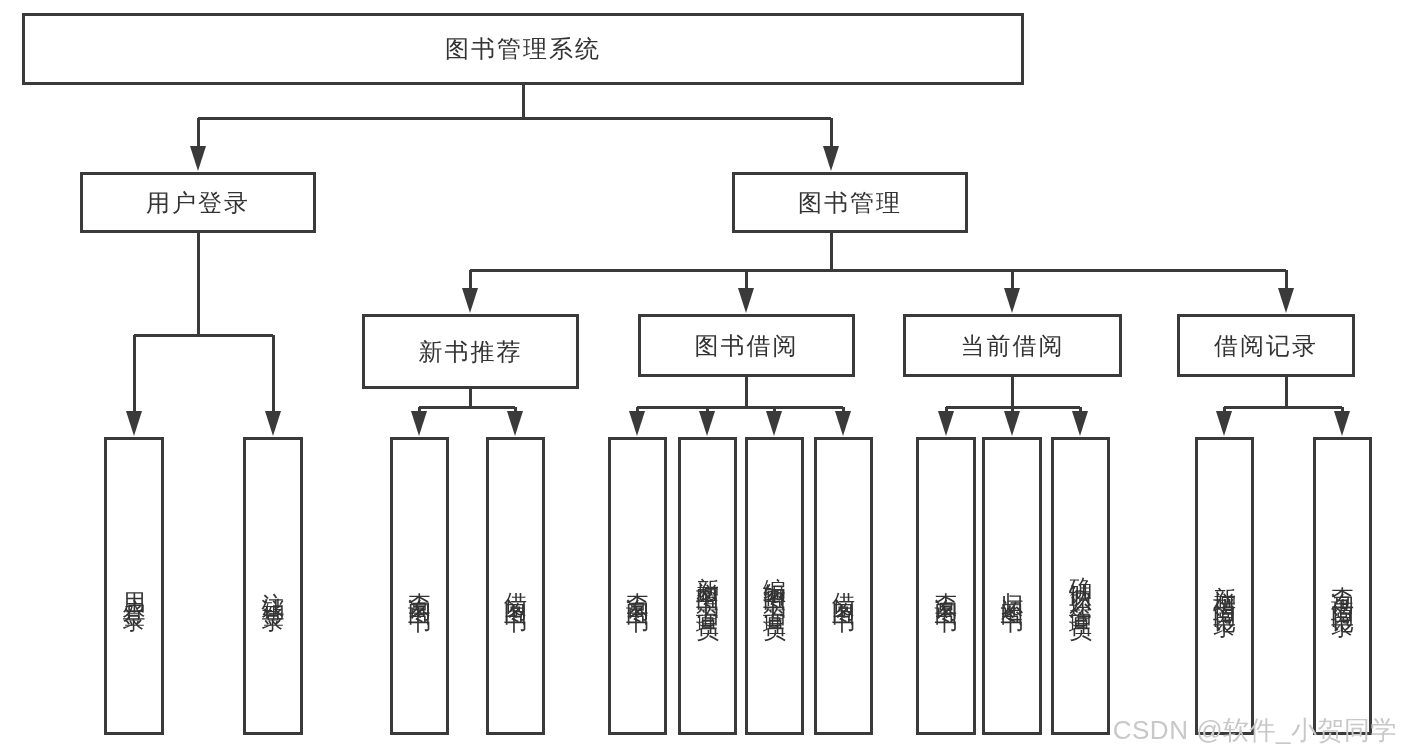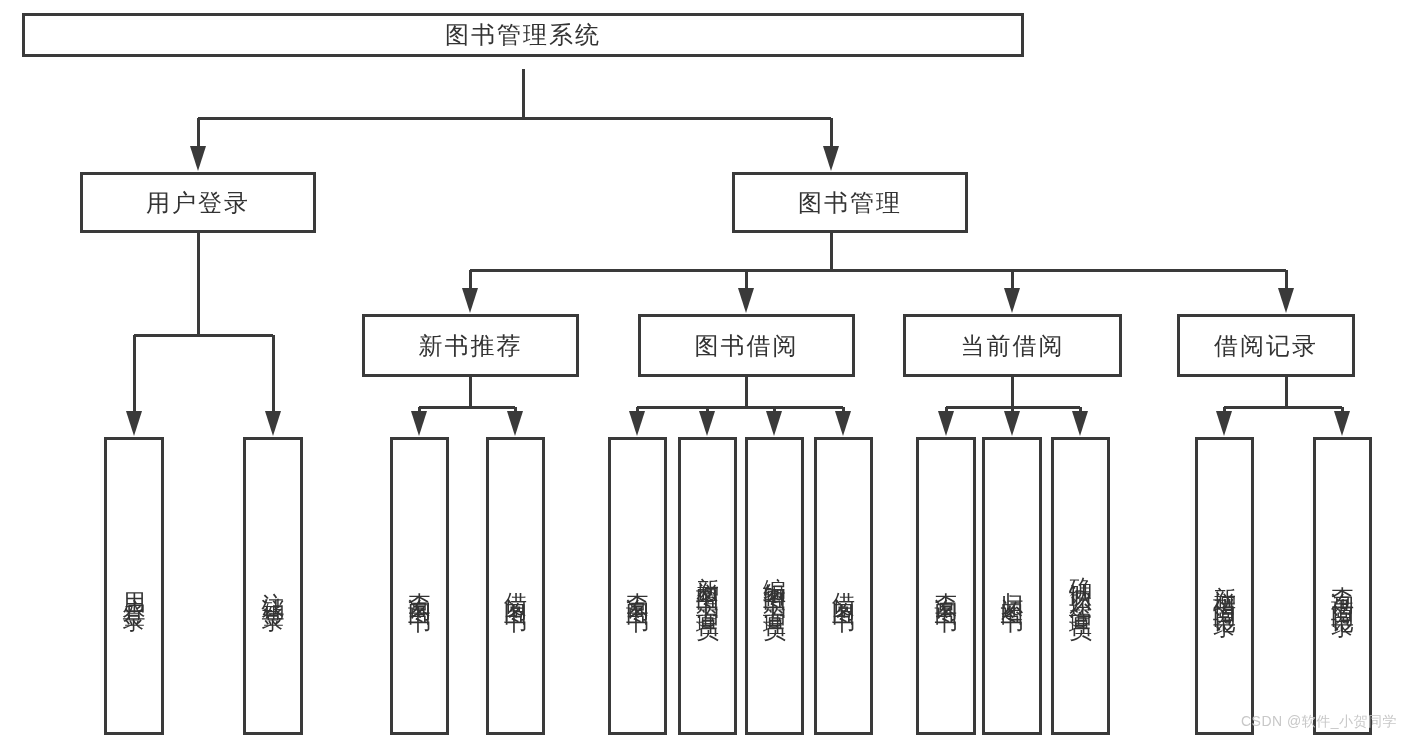--- a/index.html
+++ b/index.html
@@ -36,21 +36,21 @@
     writing-mode:vertical-rl;
     text-orientation:mixed;
     font-size:23px;
     letter-spacing:6px;
     white-space:normal;
   }
   .watermark{
     position:absolute;
     right:8px;
     top:713px;
-    font-size:14px;
+    font-size:26px;
     letter-spacing:0.5px;
     color:var(--watermark);
   }
 </style>
 </head>
 <body>
 
 <div class="canvas">
 
   <svg class="connectors" viewBox="0 0 1405 747" xmlns="http://www.w3.org/2000/svg">
@@ -86,26 +86,26 @@
       <polygon points="766,411 782,411 774,436"></polygon>
       <polygon points="835,411 851,411 843,436"></polygon>
       <polygon points="938,411 954,411 946,436"></polygon>
       <polygon points="1004,411 1020,411 1012,436"></polygon>
       <polygon points="1072,411 1088,411 1080,436"></polygon>
       <polygon points="1216,411 1232,411 1224,436"></polygon>
       <polygon points="1334,411 1350,411 1342,436"></polygon>
     </g>
   </svg>
 
-  <div class="node" style="left:22px;top:13px;width:1002px;height:44px;">图书管理系统</div>
+  <div class="node" style="left:22px;top:13px;width:1002px;height:72px;">图书管理系统</div>
 
   <div class="node" style="left:80px;top:172px;width:236px;height:61px;">用户登录</div>
   <div class="node" style="left:732px;top:172px;width:236px;height:61px;">图书管理</div>
 
-  <div class="node" style="left:362px;top:314px;width:217px;height:63px;">新书推荐</div>
+  <div class="node" style="left:362px;top:314px;width:217px;height:75px;">新书推荐</div>
   <div class="node" style="left:903px;top:314px;width:219px;height:63px;">当前借阅</div>
   <div class="node" style="left:638px;top:314px;width:217px;height:63px;">图书借阅</div>
   <div class="node" style="left:1177px;top:314px;width:178px;height:63px;">借阅记录</div>
 
   <div class="node leaf" style="left:104px;top:437px;width:60px;height:298px;">用户登录</div>
   <div class="node leaf" style="left:243px;top:437px;width:60px;height:298px;">注销登录</div>
 
   <div class="node leaf" style="left:390px;top:437px;width:59px;height:298px;">查询图书</div>
   <div class="node leaf" style="left:486px;top:437px;width:59px;height:298px;">借阅图书</div>
 

